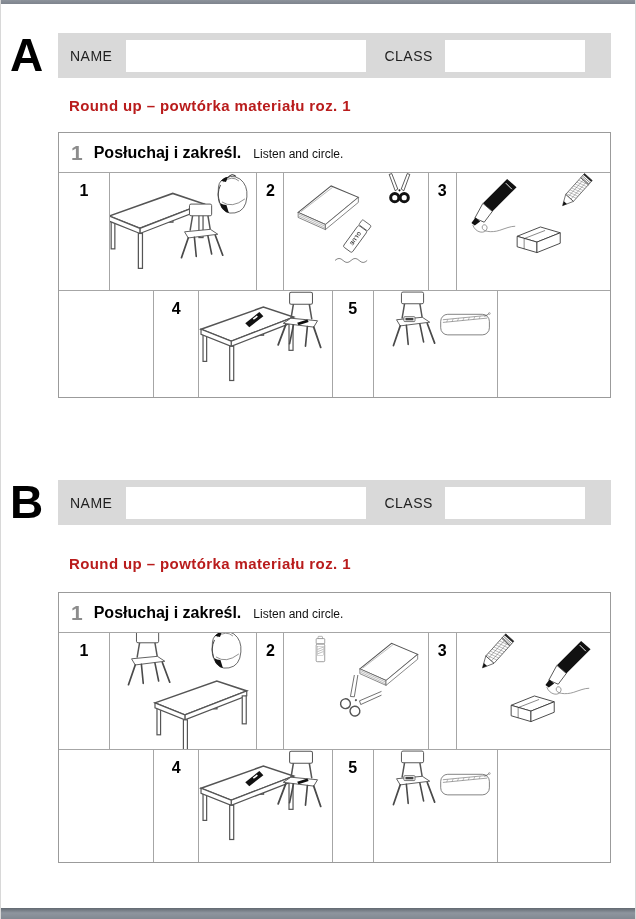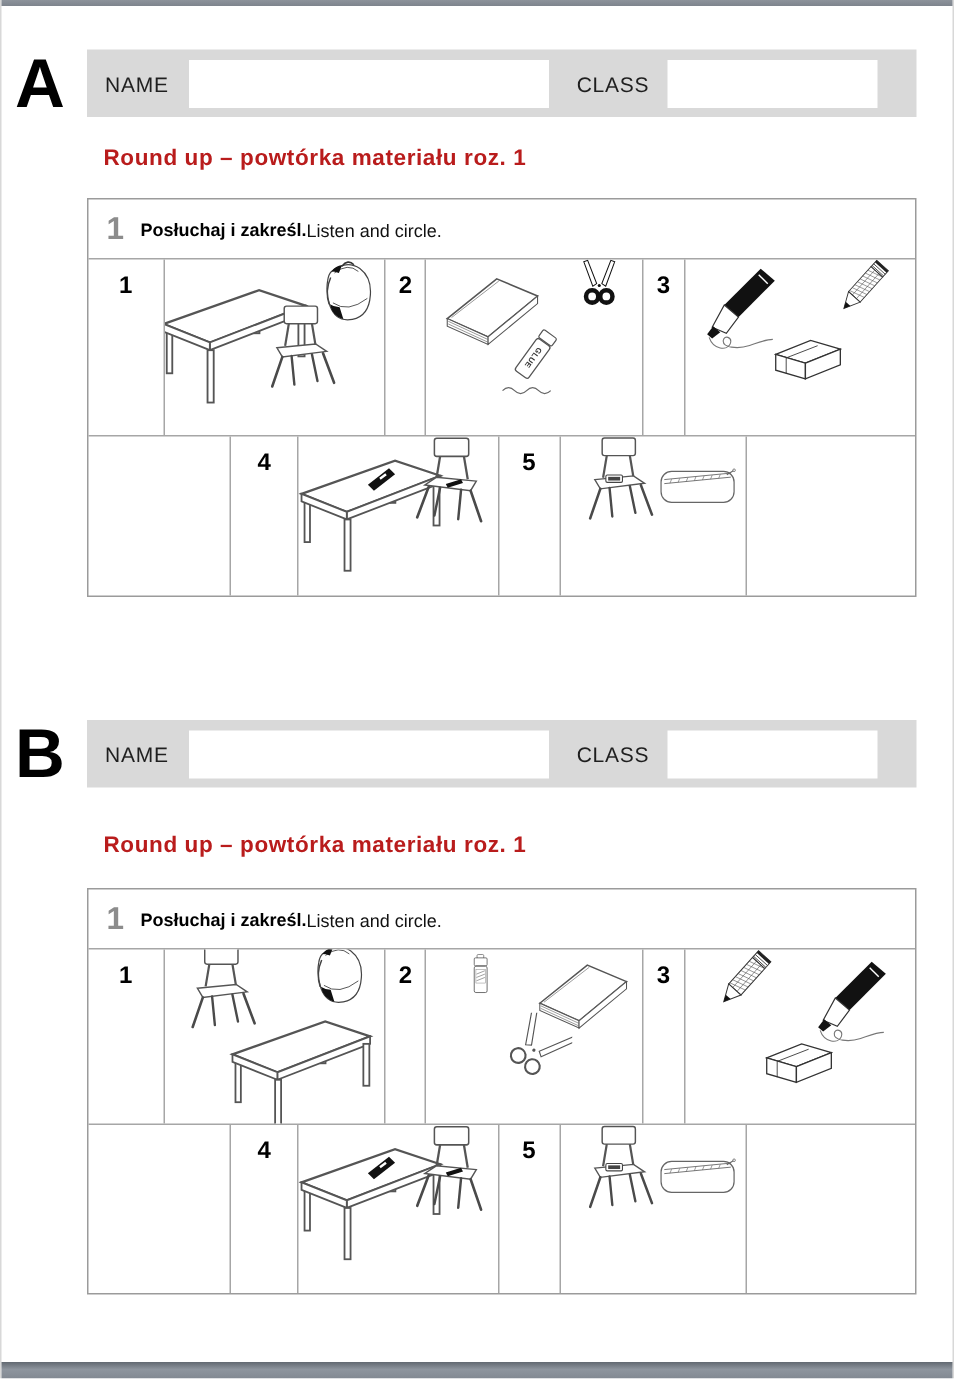--- a/index.html
+++ b/index.html
@@ -16,22 +16,22 @@
   .lbl-class { margin-left:18px; }
   .fill { border:none; outline:none; background:#fff; height:32px; font-size:14px; padding:0 6px; font-family:"Liberation Sans",sans-serif; }
   .fill-name { width:240px; margin-left:14px; }
   .fill-class { width:140px; margin-left:12px; }
 
   .heading { position:absolute; left:68px; font-size:15px; font-weight:bold; color:#b91c1c; letter-spacing:0.4px; }
 
   .ex-box { position:absolute; left:57px; width:553px; border:1px solid #9b9b9b; background:#fff; }
   .ex-title { height:40px; display:flex; align-items:center; border-bottom:1px solid #a6a6a6; padding-left:12px; }
   .ex-num { font-size:21px; font-weight:bold; color:#8c8c8c; margin-right:11px; }
-  .ex-pl { font-size:12px; font-weight:bold; color:#000; }
-  .ex-en { font-size:12px; color:#111; padding-top:2px; }
+  .ex-pl { font-size:16px; font-weight:bold; color:#000; }
+  .ex-en { font-size:12px; color:#111; margin-left:12px; padding-top:2px; }
 
   .row { display:flex; width:100%; }
   .r1 { height:118px; border-bottom:1px solid #a6a6a6; }
   .r2 { height:106px; }
   .sec-b .r1 { height:117px; }
   .sec-b .r2 { height:112px; }
   .cell { border-right:1px solid #a6a6a6; position:relative; height:100%; }
   .cell:last-child { border-right:none; }
   .nr { font-size:16px; font-weight:bold; text-align:center; padding-top:9px; color:#000; }
   

